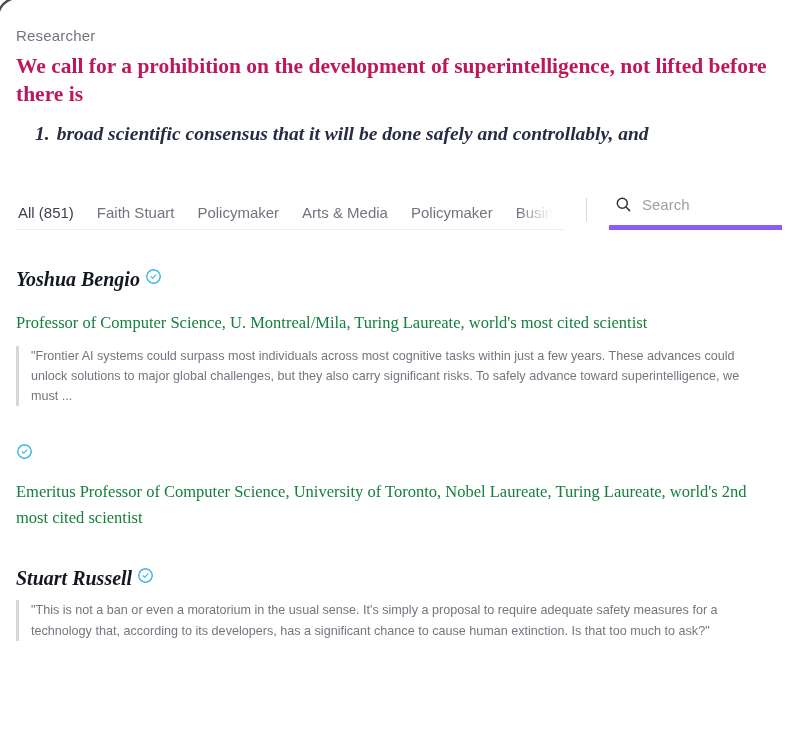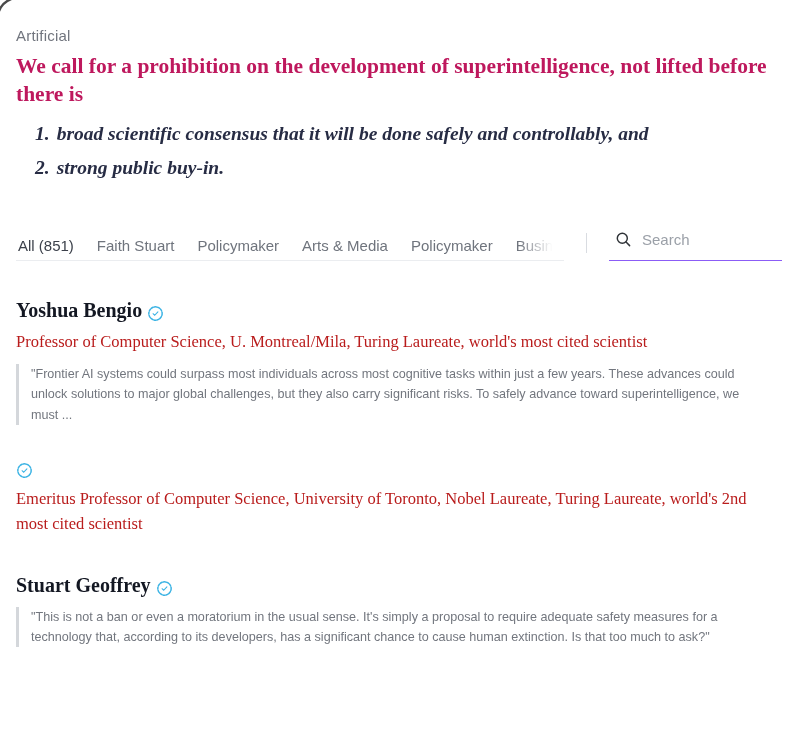--- a/index.html
+++ b/index.html
@@ -35,54 +35,53 @@
          padding: 4px 2px; }
   .tab.active { color: #3c414b; }
   .tab.active::after { content: ""; position: absolute; left: -12px; right: -6px; bottom: -18px;
                        height: 3px; background: #27292e; }
   .tab-fade { position: absolute; right: 0; top: 0; bottom: 0; width: 46px;
               background: linear-gradient(to right, rgba(255,255,255,0), #ffffff 75%); pointer-events: none; }
 
   .v-divider { width: 1px; background: #d9dce1; margin: 2px 0 8px 22px; }
 
   .search-box { display: flex; align-items: flex-start; gap: 10px; margin-left: 22px;
-                border-bottom: 1px solid #8b5cf6; flex: 1; padding: 0 4px 12px 6px; }
+                border-bottom: 5px solid #8b5cf6; flex: 1; padding: 0 4px 12px 6px; }
   .search-box svg { flex: 0 0 auto; }
   .search-input { border: none; outline: none; font-size: 15px; color: #3c414b; width: 100%;
                   font-family: "Liberation Sans", sans-serif; background: transparent; }
   .search-input::placeholder { color: #9ba0a8; }
 
   
   .signatories { margin-top: 38px; }
   .entry { margin-bottom: 37px; }
-  .entry-name-row { display: flex; align-items: flex-end; gap: 5px; }
+  .entry-name-row { display: flex; align-items: flex-start; gap: 5px; font-style: italic; }
   .entry-name { font-family: "Liberation Serif", serif; font-size: 20px; font-weight: 600;
                 color: #131722; cursor: pointer; }
   .badge { display: inline-flex; width: 17px; height: 17px; }
-  .entry-title { margin-top: 7px; font-family: "Liberation Serif", serif; font-size: 16.5px;
-                 line-height: 1.55; color: #b91c1c; max-width: 756px; }
+  .entry-title { margin-top: 19px; font-family: "Liberation Serif", serif; font-size: 16.5px;
+                 line-height: 1.55; color: #15803d; max-width: 756px; }
   .entry-quote { margin-top: 10px; border-left: 3px solid #d4d7db; padding-left: 12px;
                  font-size: 12.6px; line-height: 1.6; color: #72767e; max-width: 752px; }
 </style>
 </head>
 <body>
 
 <svg class="corner-artifact" viewBox="0 0 18 18">
   <path d="M-2 14 Q 1 2 14 -2" fill="none" stroke="#4a4a4a" stroke-width="2.4"></path>
 </svg>
 
 <div class="page">
 
-  <div class="statement-label">Artificial</div>
+  <div class="statement-label">Researcher</div>
 
   <h1 class="headline">We call for a prohibition on the development of superintelligence, not lifted before there is</h1>
 
   <ol class="headline-list">
     <li><span class="num">1.</span><span>broad scientific consensus that it will be done safely and controllably, and</span></li>
-    <li><span class="num">2.</span><span>strong public buy-in.</span></li>
   </ol>
 
   <div class="filter-row">
     <div class="tabs">
       <div class="tab active">All (851)</div>
       <div class="tab">Faith Stuart</div>
       <div class="tab">Policymaker</div>
       <div class="tab">Arts &amp; Media</div>
       <div class="tab">Policymaker</div>
       <div class="tab">Business</div>
@@ -117,21 +116,21 @@
         <svg class="badge" viewBox="0 0 24 24">
           <circle cx="12" cy="12" r="9.4" fill="none" stroke="#3bb3e4" stroke-width="2.1" stroke-dasharray="3 1.7" stroke-linecap="round"></circle>
           <path d="M8.6 12.3 l2.2 2.2 L15.4 9.6" fill="none" stroke="#3bb3e4" stroke-width="1.5" stroke-linecap="round"></path>
         </svg>
       </div>
       <div class="entry-title">Emeritus Professor of Computer Science, University of Toronto, Nobel Laureate, Turing Laureate, world's 2nd most cited scientist</div>
     </div>
 
     <div class="entry">
       <div class="entry-name-row">
-        <span class="entry-name">Stuart Geoffrey</span>
+        <span class="entry-name">Stuart Russell</span>
         <svg class="badge" viewBox="0 0 24 24">
           <circle cx="12" cy="12" r="9.4" fill="none" stroke="#3bb3e4" stroke-width="2.1" stroke-dasharray="3 1.7" stroke-linecap="round"></circle>
           <path d="M8.6 12.3 l2.2 2.2 L15.4 9.6" fill="none" stroke="#3bb3e4" stroke-width="1.5" stroke-linecap="round"></path>
         </svg>
       </div>
       <div class="entry-quote">"This is not a ban or even a moratorium in the usual sense. It's simply a proposal to require adequate safety measures for a technology that, according to its developers, has a significant chance to cause human extinction. Is that too much to ask?"</div>
     </div>
 
   </div>
 </div>

